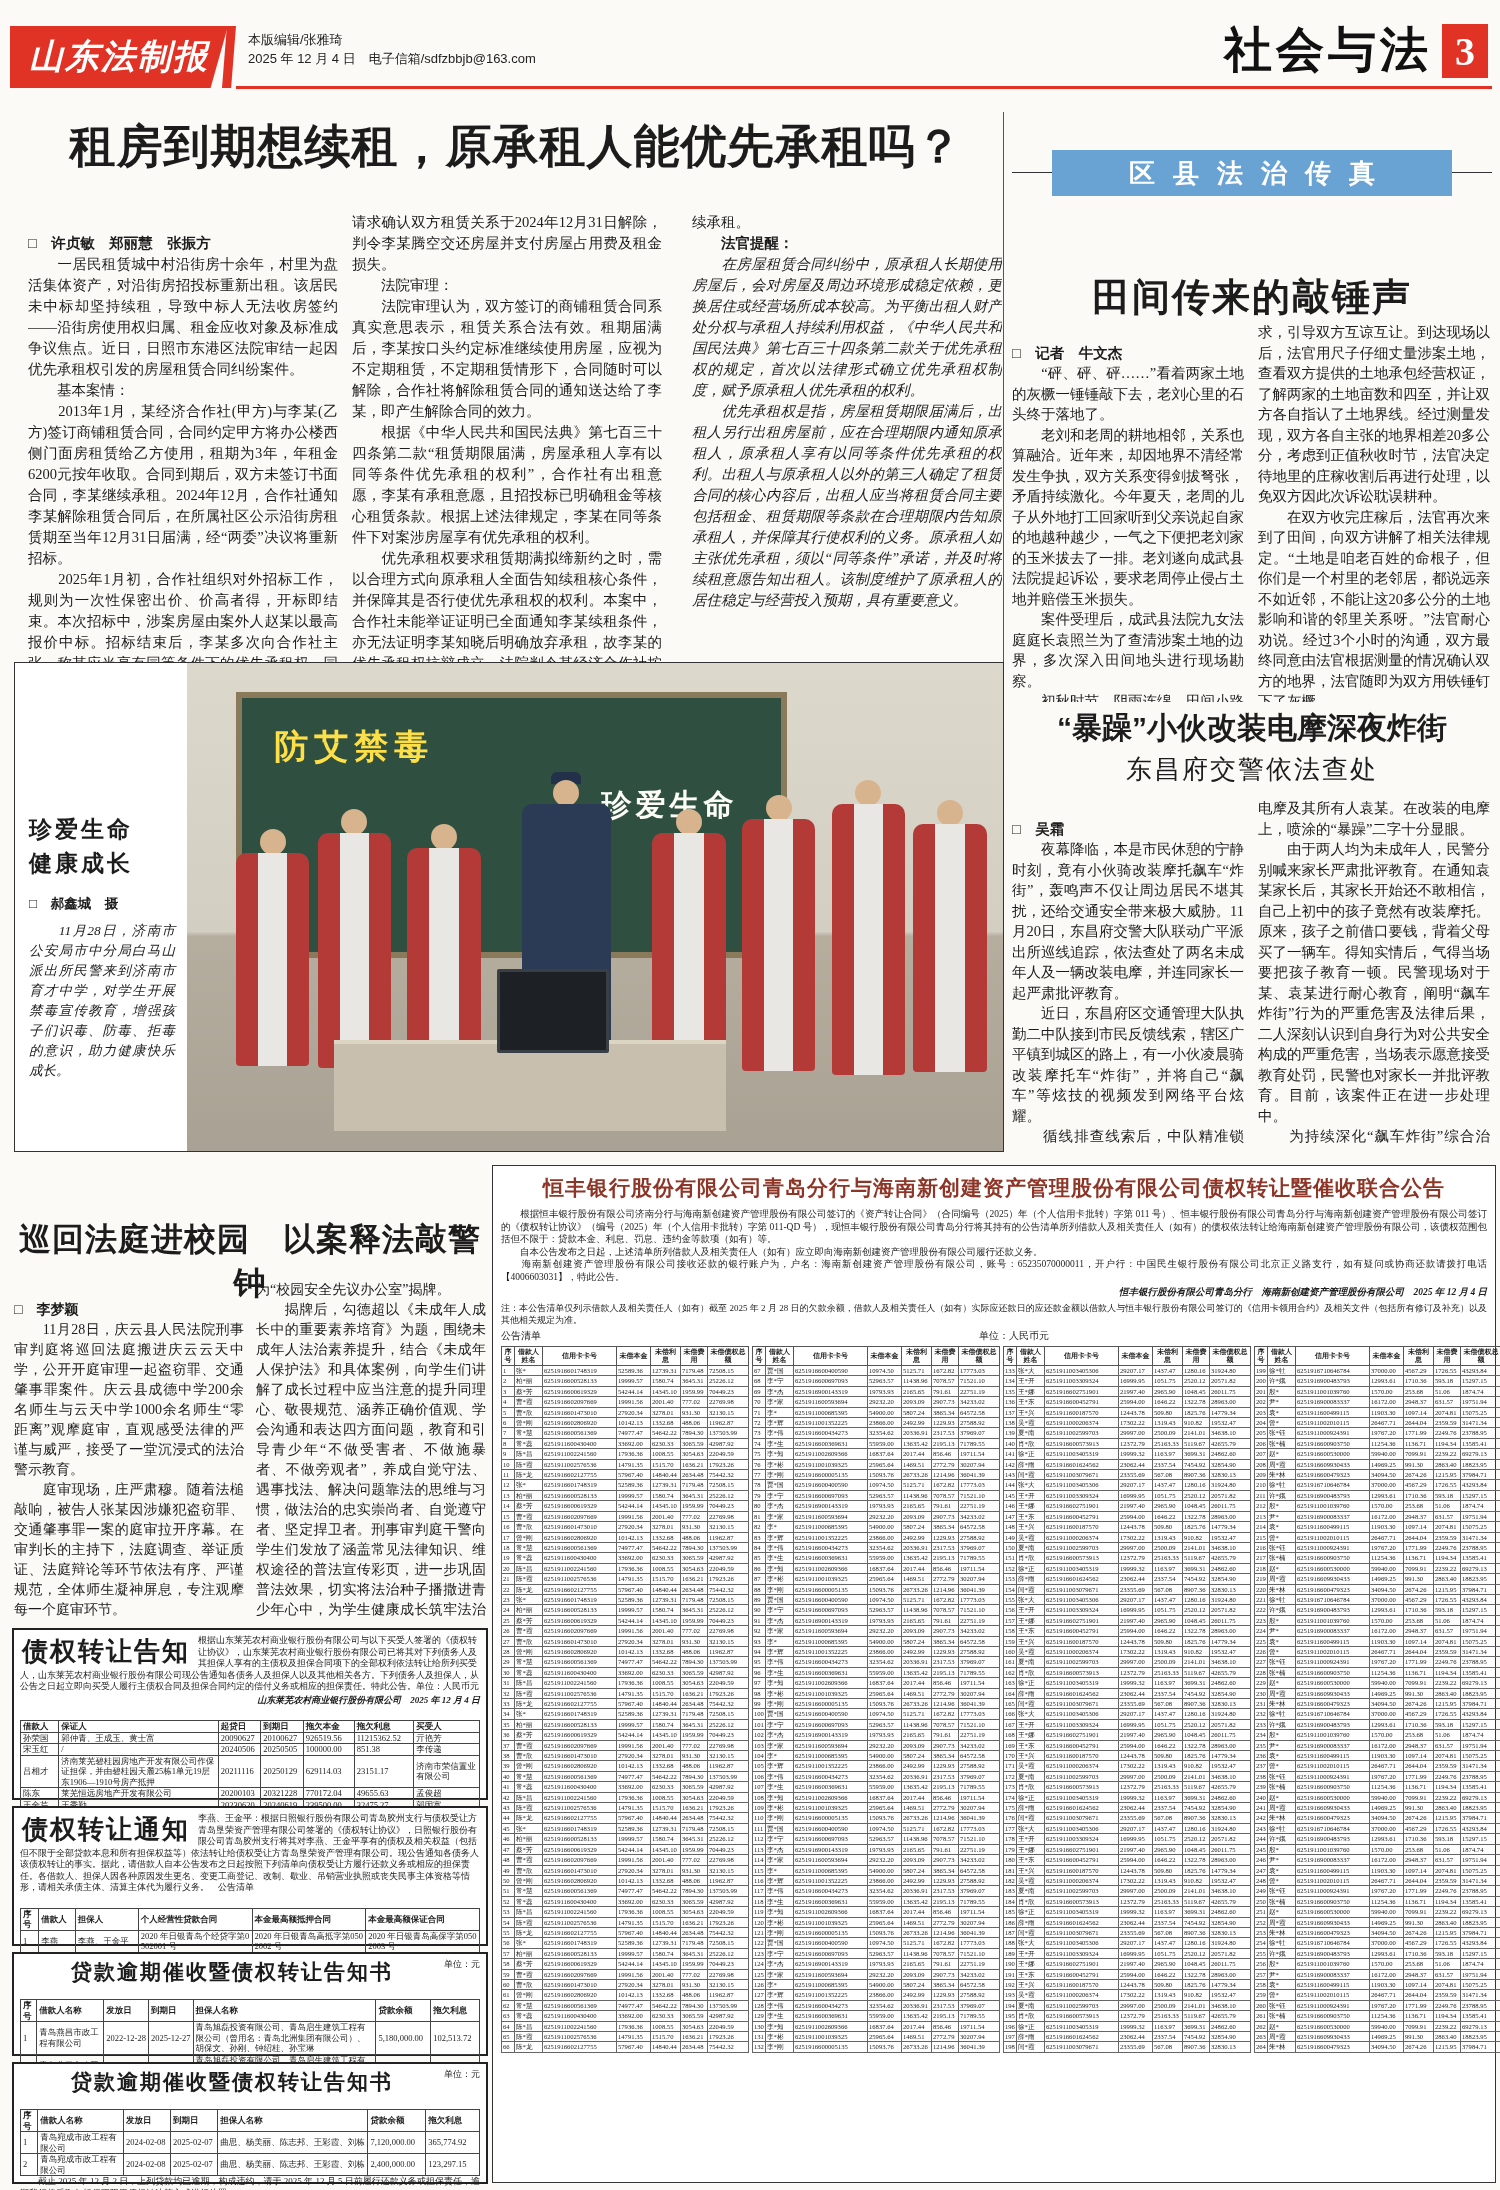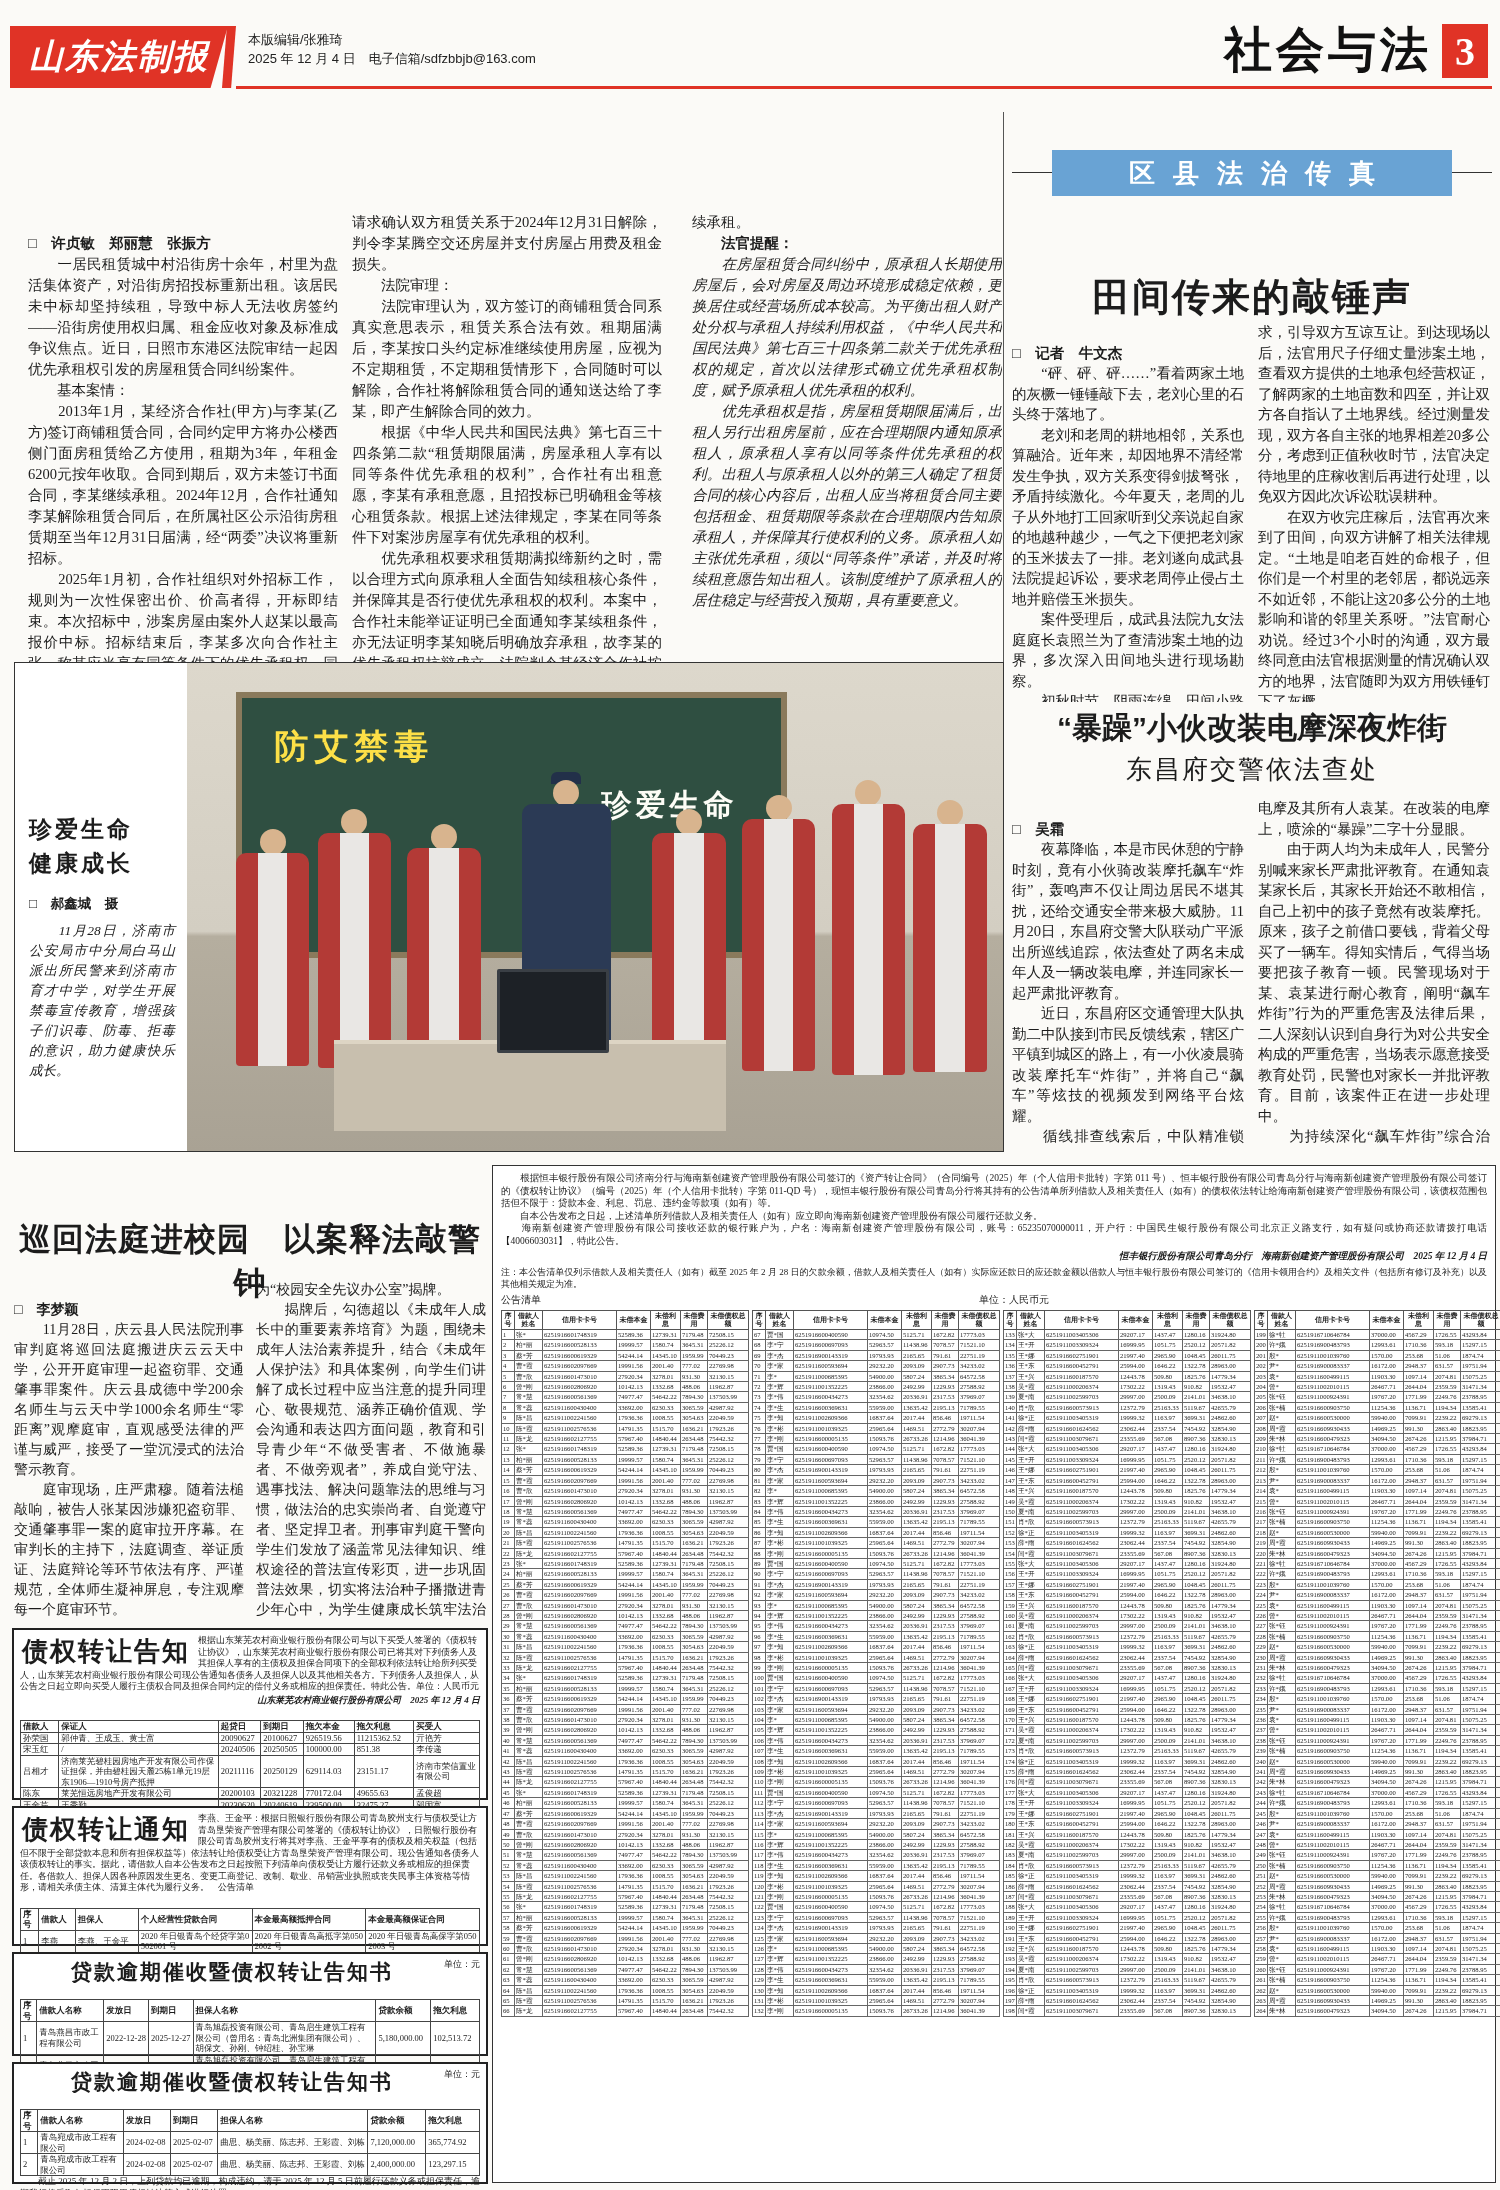--- a/index.html
+++ b/index.html
@@ -90,20 +90,21 @@
   <div class="abs" id="masthead">山东法制报</div>
   <div class="abs" id="mast-stripe"></div>
   <div class="abs sans" id="head-info">
     <div>本版编辑/张雅琦</div>
     <div>2025 年 12 月 4 日　电子信箱/sdfzbbjb@163.com</div>
   </div>
   <div class="abs" id="head-rule"></div>
   <div class="abs" id="section-title">社会与法</div>
   <div class="abs" id="page-num">3</div>
 
+  <div class="abs sans" id="lead-title">租房到期想续租，原承租人能优先承租吗？</div>
   <div class="abs lead-col just pre" style="left:28px;">
     <span class="byline">□　许贞敏　郑丽慧　张振方</span>
     <span>　　一居民租赁城中村沿街房十余年，村里为盘活集体资产，对沿街房招投标重新出租。该居民未中标却坚持续租，导致中标人无法收房签约——沿街房使用权归属、租金应收对象及标准成争议焦点。近日，日照市东港区法院审结一起因优先承租权引发的房屋租赁合同纠纷案件。
 　　基本案情：
 　　2013年1月，某经济合作社(甲方)与李某(乙方)签订商铺租赁合同，合同约定甲方将办公楼西侧门面房租赁给乙方使用，租期为3年，年租金6200元按年收取。合同到期后，双方未签订书面合同，李某继续承租。2024年12月，合作社通知李某解除租赁合同后，在所属社区公示沿街房租赁期至当年12月31日届满，经“两委”决议将重新招标。
 　　2025年1月初，合作社组织对外招标工作，规则为一次性保密出价、价高者得，开标即结束。本次招标中，涉案房屋由案外人赵某以最高报价中标。招标结束后，李某多次向合作社主张，称其应当享有同等条件下的优先承租权，同意按中标价续租，但合作社未采纳该主张。合作社向李某送达限期搬离通知无果后，诉至法院，</span>
   </div>
   <div class="abs lead-col just pre" style="left:352px;">请求确认双方租赁关系于2024年12月31日解除，判令李某腾空交还房屋并支付房屋占用费及租金损失。
 　　法院审理：
 　　法院审理认为，双方签订的商铺租赁合同系真实意思表示，租赁关系合法有效。租期届满后，李某按口头约定标准继续使用房屋，应视为不定期租赁，不定期租赁情形下，合同随时可以解除，合作社将解除租赁合同的通知送达给了李某，即产生解除合同的效力。
@@ -418,20 +419,21 @@
             <td>123,297.15</td>
           </tr>
         </tbody>
       </table>
     <div class="just">　　截止 2025 年 12 月 2 日，上列贷款均已逾期，构成违约，请于 2025 年 12 月 5 日前履行还款义务或担保责任，逾期我行将采取包括但不限于债权转让等方式进行处置。</div>
     <div class="sig pre">青岛农村商业银行股份有限公司城阳支行
 2025 年 12 月 2 日</div>
   </div>
 
   <div class="abs" id="bank">
+    <h2>恒丰银行股份有限公司青岛分行与海南新创建资产管理股份有限公司债权转让暨催收联合公告</h2>
     <div class="intro pre">　　根据恒丰银行股份有限公司济南分行与海南新创建资产管理股份有限公司签订的《资产转让合同》（合同编号（2025）年（个人信用卡批转）字第 011 号）、恒丰银行股份有限公司青岛分行与海南新创建资产管理股份有限公司签订的《债权转让协议》（编号（2025）年（个人信用卡批转）字第 011-QD 号），现恒丰银行股份有限公司青岛分行将其持有的公告清单所列借款人及相关责任人（如有）的债权依法转让给海南新创建资产管理股份有限公司，该债权范围包括但不限于：贷款本金、利息、罚息、违约金等款项（如有）等。
 　　自本公告发布之日起，上述清单所列借款人及相关责任人（如有）应立即向海南新创建资产管理股份有限公司履行还款义务。
 　　海南新创建资产管理股份有限公司接收还款的银行账户为，户名：海南新创建资产管理股份有限公司，账号：65235070000011，开户行：中国民生银行股份有限公司北京正义路支行，如有疑问或协商还款请拨打电话【4006603031】，特此公告。</div>
     <div class="sig">恒丰银行股份有限公司青岛分行　海南新创建资产管理股份有限公司　2025 年 12 月 4 日</div>
     <div class="note">注：本公告清单仅列示借款人及相关责任人（如有）截至 2025 年 2 月 28 日的欠款余额，借款人及相关责任人（如有）实际应还款日的应还款金额以借款人与恒丰银行股份有限公司签订的《信用卡领用合约》及相关文件（包括所有修订及补充）以及其他相关规定为准。</div>
     <div class="list-line">
       <span class="lbl">公告清单</span>
       <span class="unit2">单位：人民币元</span>
     </div>
     <div id="bank-groups">

